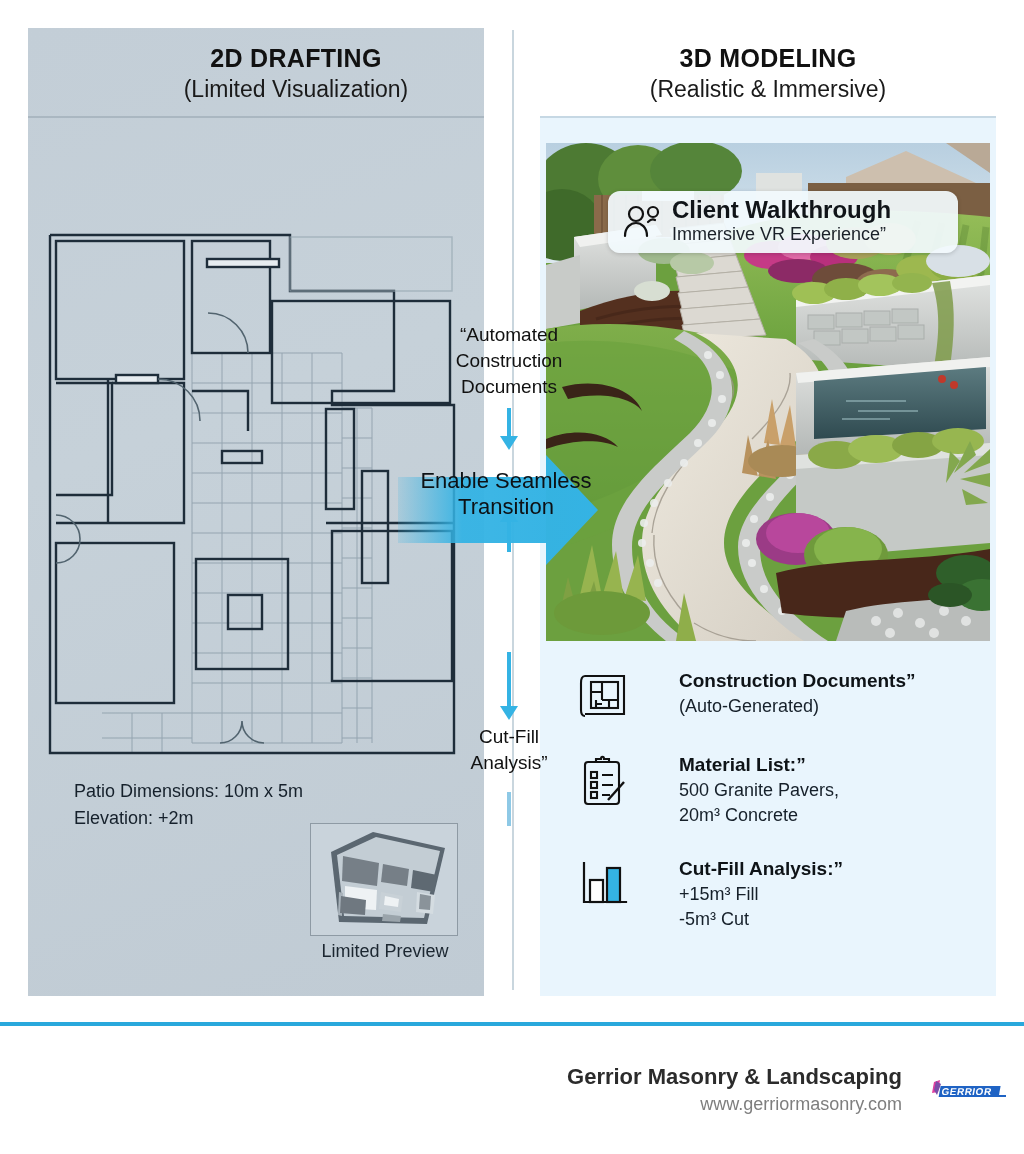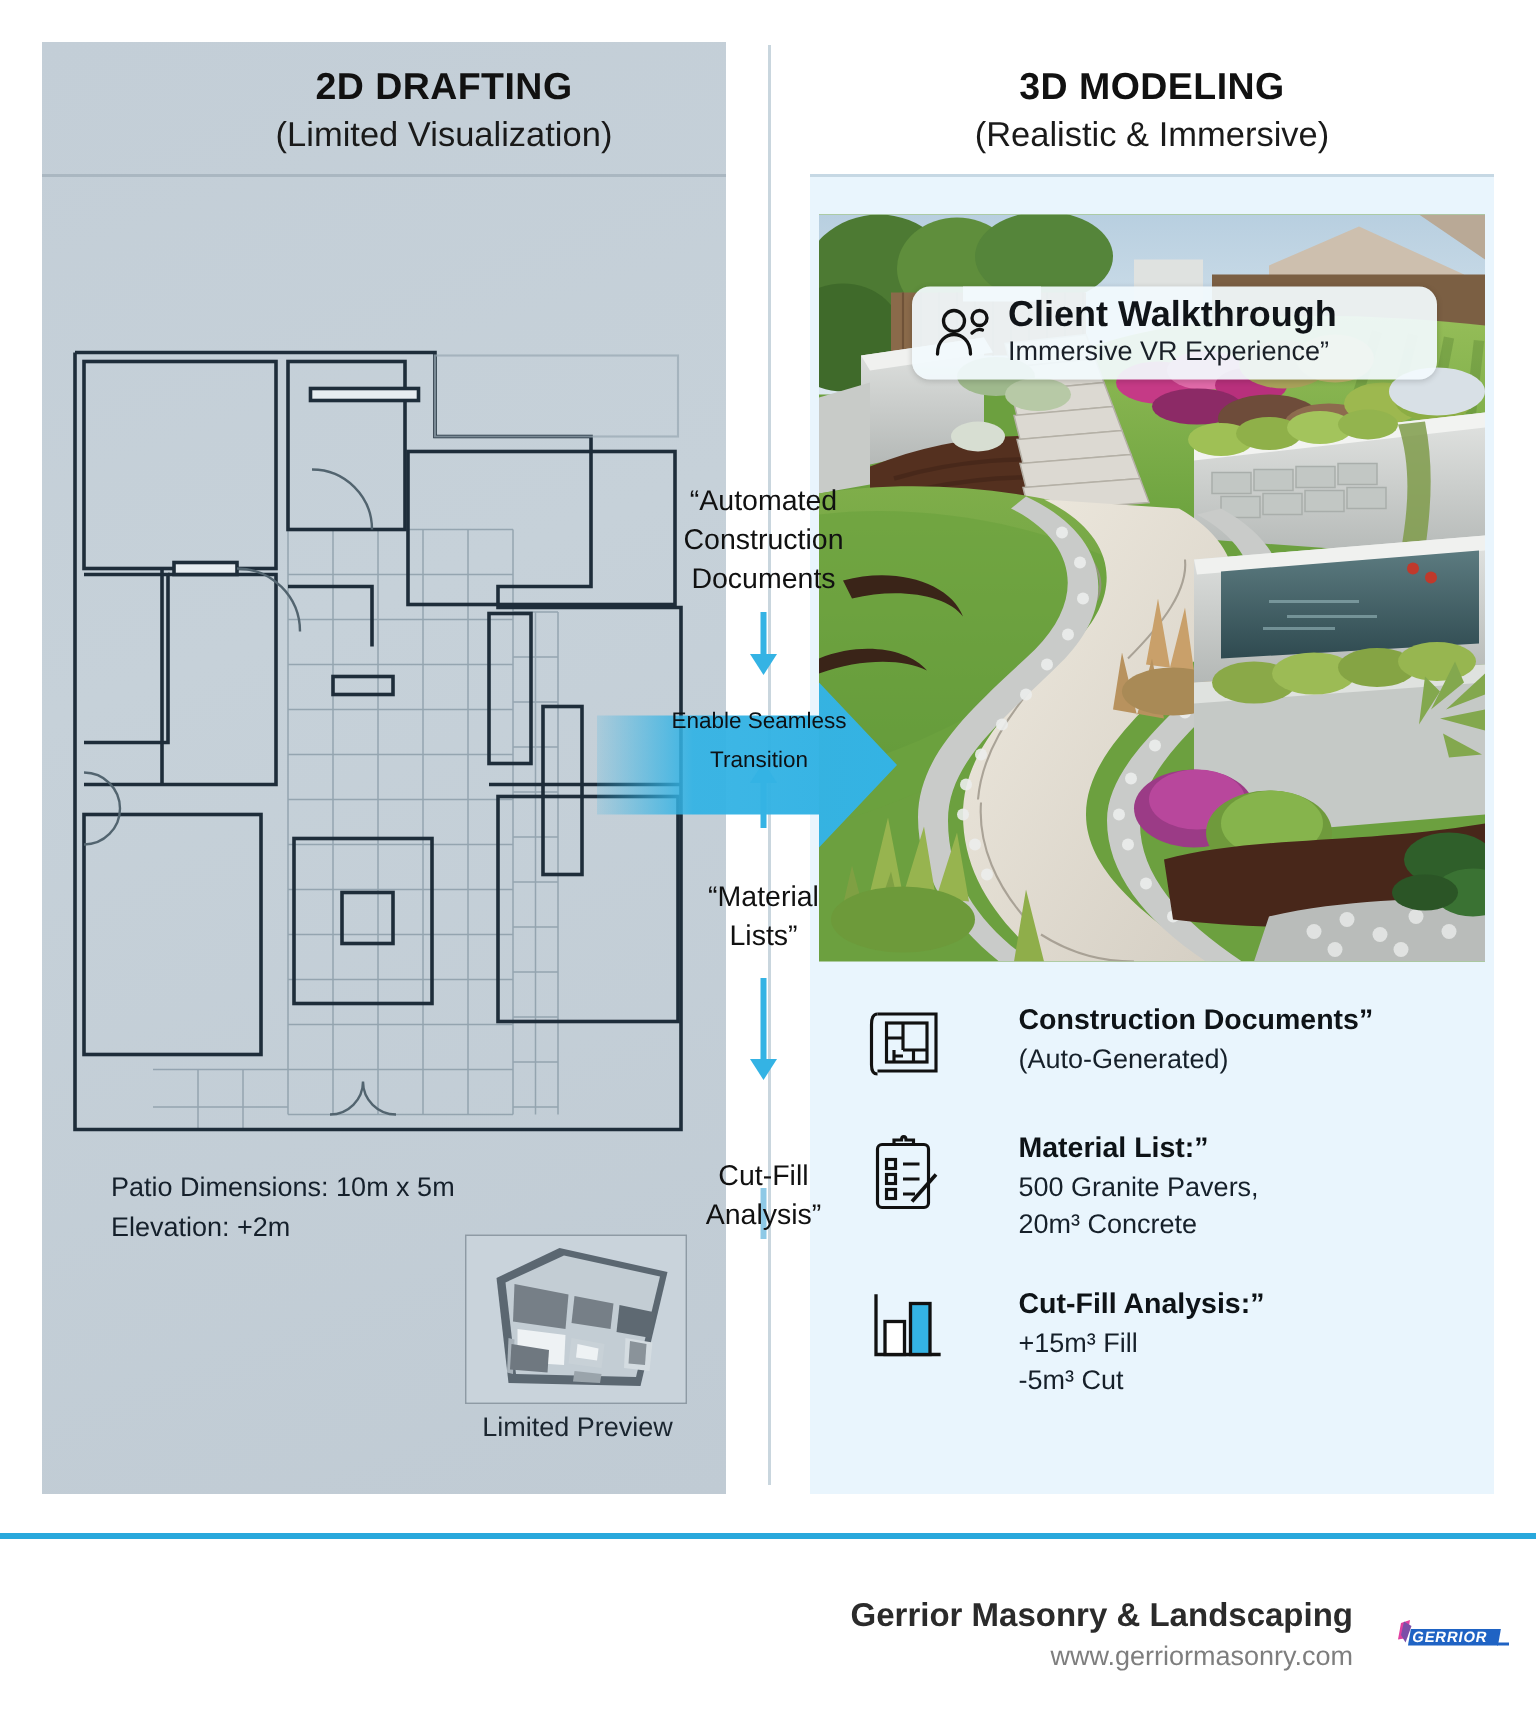--- a/index.html
+++ b/index.html
@@ -63,21 +63,21 @@
   
   .center-col {
     position: absolute; left: 424px; top: 130px; width: 170px; height: 680px;
   }
   .ann {
     position: absolute; width: 170px; text-align: center;
     font-size: 19px; color: #111; line-height: 26px; z-index: 6;
   }
   .ann-1 { top: 192px; }
   .ann-2 { top: 456px; }
-  .ann-3 { top: 594px; margin-top: 48px; }
+  .ann-3 { top: 594px; }
 
   .arrow-down {
     position: absolute; left: 50%; margin-left: -1px; width: 2px; z-index: 5;
   }
   .arrow-shaft { width: 4px; background: #34b3e4; margin-left: -1px; }
   .arrow-head {
     width: 0; height: 0; margin-left: -8px;
     border-left: 9px solid transparent; border-right: 9px solid transparent;
     border-top: 14px solid #34b3e4;
   }
@@ -90,21 +90,21 @@
   
   .big-arrow {
     position: absolute; left: 398px; top: 455px; width: 200px; height: 110px;
     z-index: 4;
   }
   .big-arrow-label {
     position: absolute; left: 410px; top: 468px; width: 192px;
     text-align: center; z-index: 7; color: #0d1115;
   }
   .big-arrow-title { font-size: 20px; font-weight: bold; line-height: 28px; }
-  .big-arrow-sub { font-size: 15px; line-height: 26px; }
+  .big-arrow-sub { font-size: 22px; line-height: 26px; }
 
   
   .right-panel {
     position: absolute; left: 540px; top: 28px;
     width: 456px; height: 968px;
     background: #e9f5fd;
   }
   .right-head {
     position: absolute; left: 0; top: 0; width: 456px; height: 88px;
     text-align: center; padding-top: 14px; background: #ffffff;
@@ -262,24 +262,20 @@
     <div class="arrow-down" style="top:278px;">
       <div class="arrow-shaft" style="height:28px;"></div>
       <div class="arrow-head"></div>
     </div>
 
     <div class="arrow-down" style="top:378px;">
       <div class="arrow-up-head"></div>
       <div class="arrow-shaft" style="height:30px;"></div>
     </div>
 
-    <div class="ann ann-2">
-      <div>“Material</div>
-      <div>Lists”</div>
-    </div>
 
     <div class="arrow-down" style="top:522px;">
       <div class="arrow-shaft" style="height:54px;"></div>
       <div class="arrow-head"></div>
     </div>
 
     <div class="ann ann-3">
       <div>Cut-Fill</div>
       <div>Analysis”</div>
     </div>

